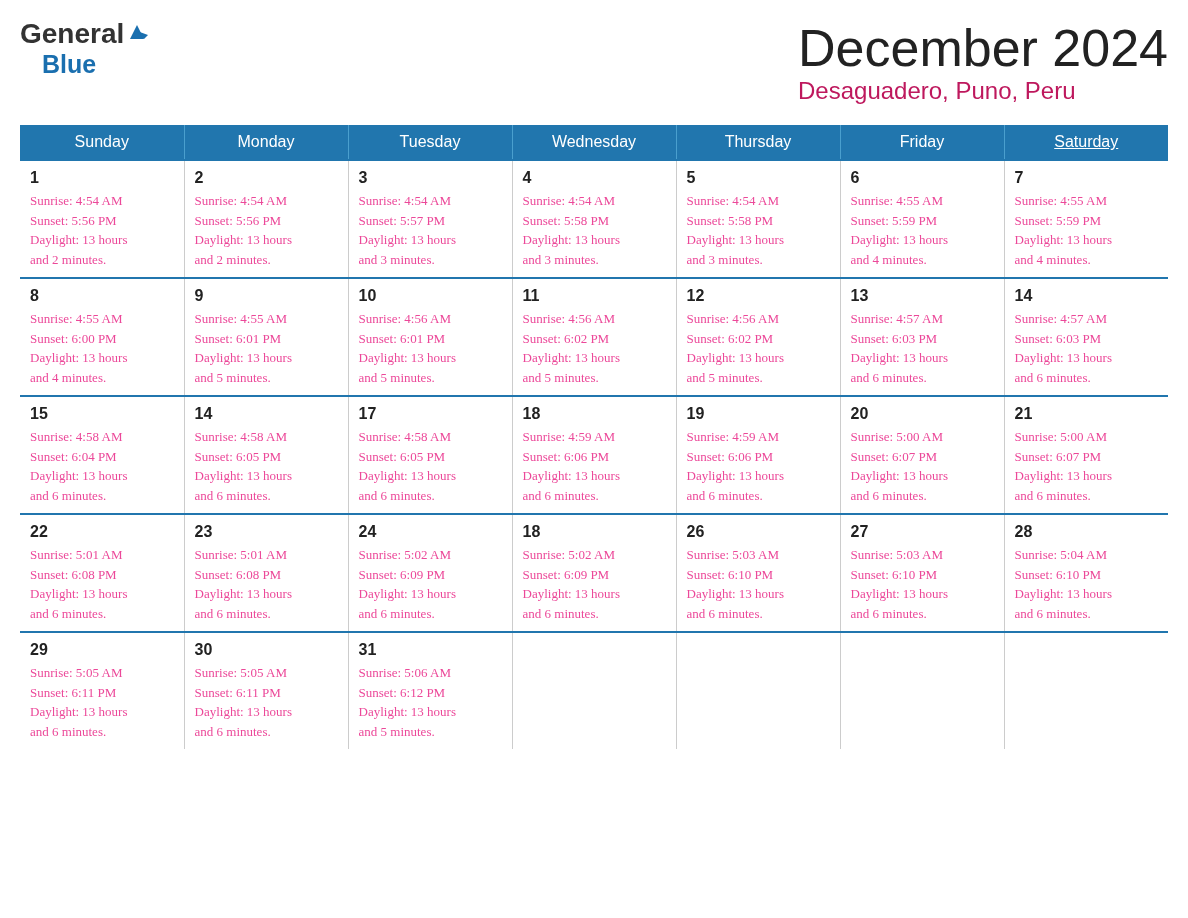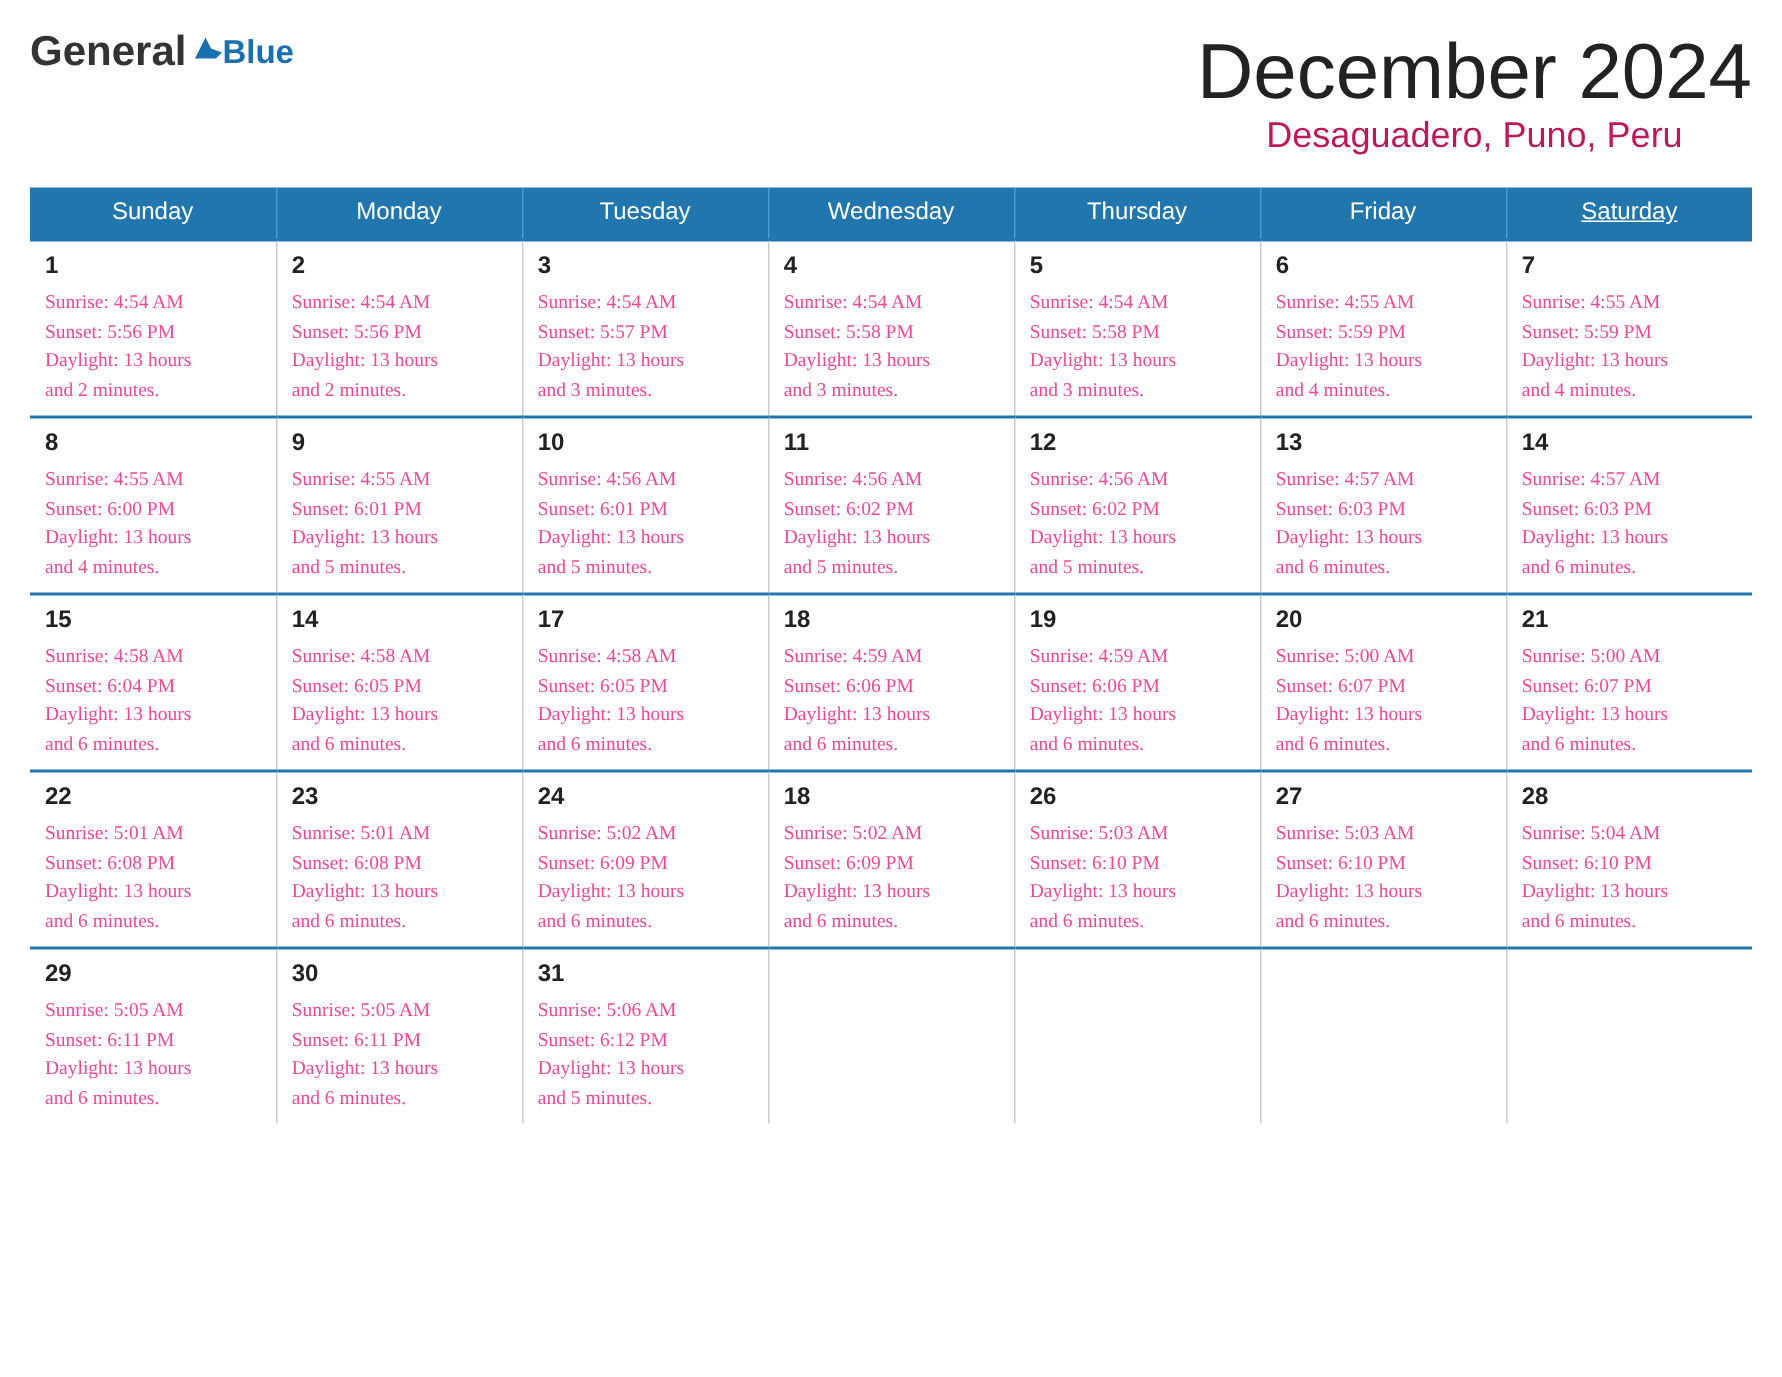--- a/index.html
+++ b/index.html
@@ -11,36 +11,38 @@
       min-height: 918px;
     }
     .header {
       display: flex;
       justify-content: space-between;
       align-items: flex-start;
       margin-bottom: 20px;
     }
     .logo {
       display: flex;
+      flex-direction: column;
       align-items: flex-start;
     }
     .logo-text {
       font-size: 28px;
       font-weight: bold;
       color: #333;
       line-height: 1;
     }
     .logo-subtitle {
-      font-size: 22px;
+      font-size: 25px;
       color: #1a6faf;
       font-weight: bold;
       margin-top: 2px;
+      margin-left: 22px;
     }
     .title-block {
-      text-align: center;
+      text-align: left;
     }
     .title-block h1 {
       font-size: 52px;
       font-weight: normal;
       color: #222;
       line-height: 1.1;
     }
     .title-block h2 {
       font-size: 24px;
       font-weight: normal;

